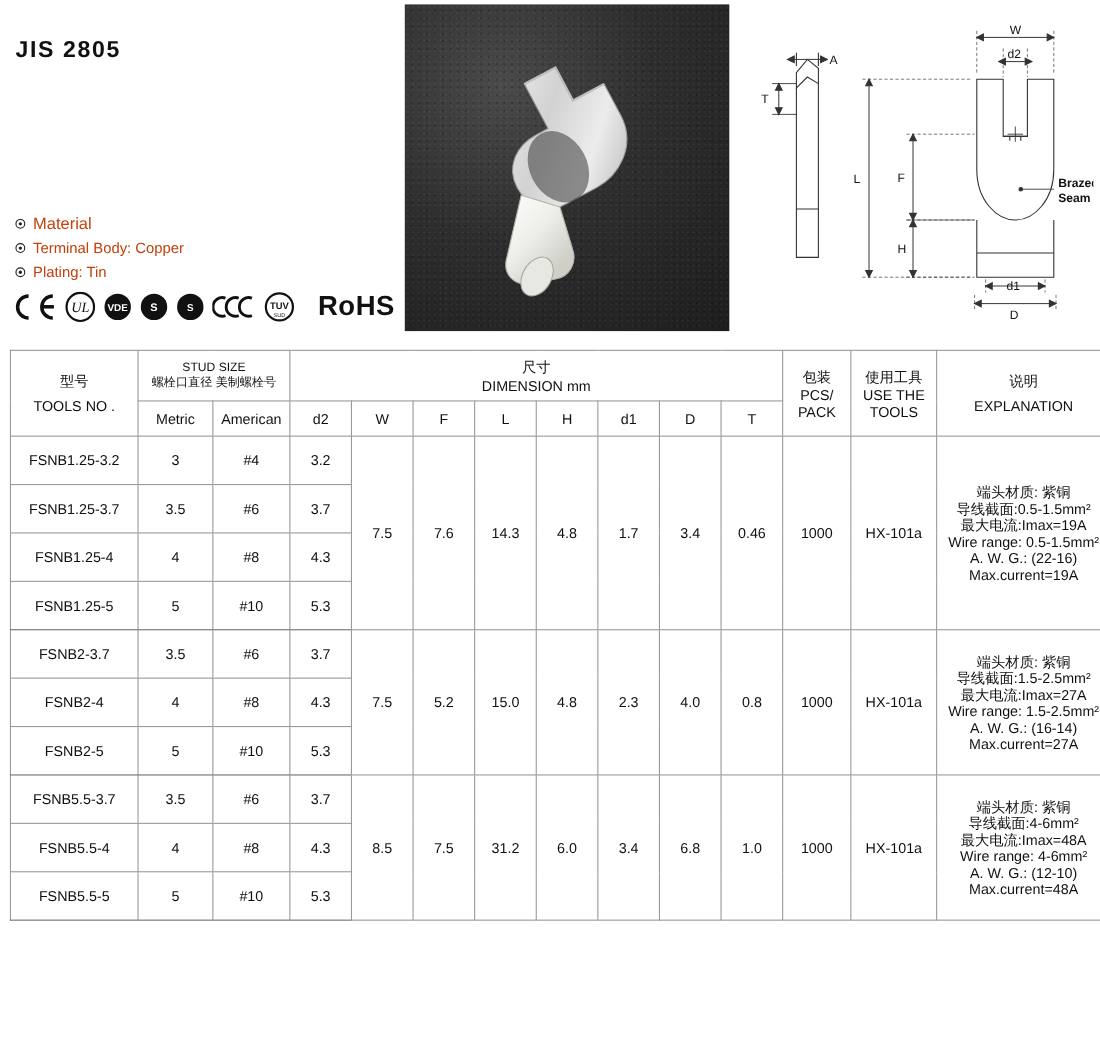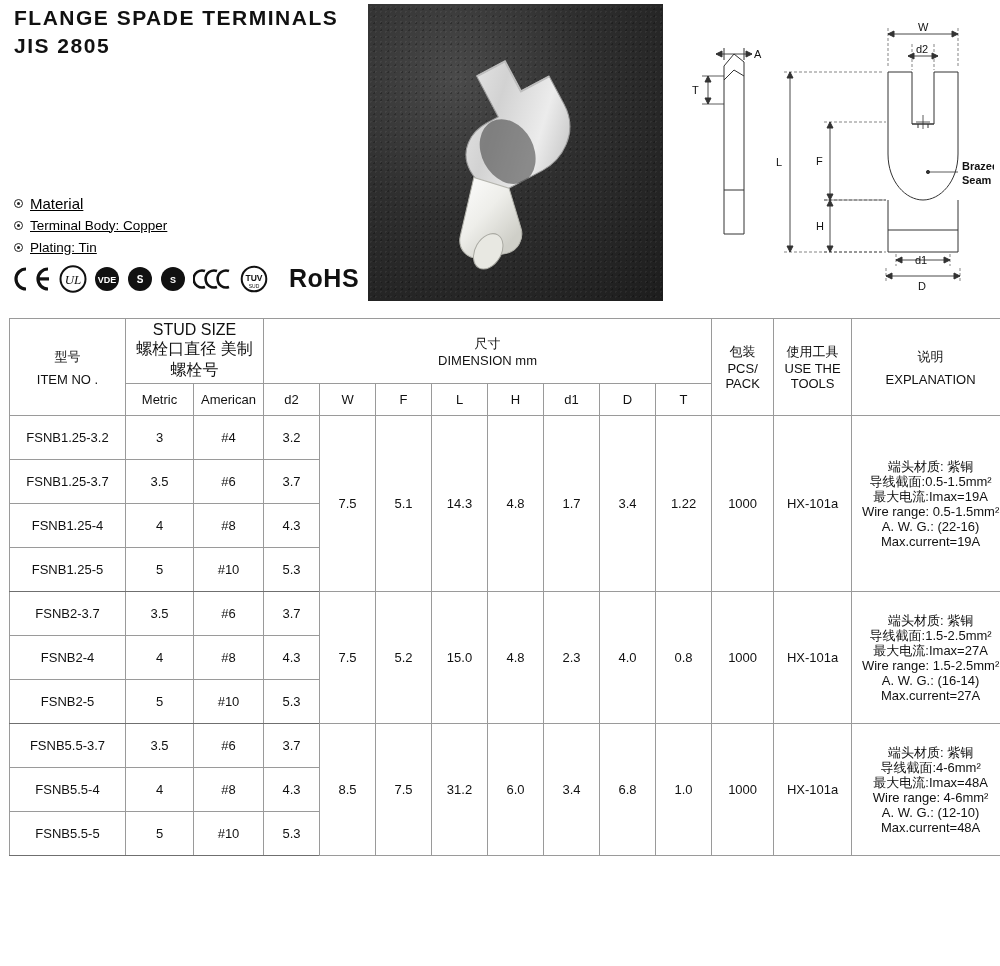--- a/index.html
+++ b/index.html
@@ -15,34 +15,34 @@
   
   .top { position: relative; height: 305px; }
 
   .title-block { position: absolute; left: 14px; top: 4px; width: 350px; }
   .title-line1 {
     font-size: 21px; font-weight: bold; letter-spacing: 1.5px;
     color: #111; line-height: 28px; white-space: nowrap;
   }
   .title-line2 {
     font-size: 21px; font-weight: bold; letter-spacing: 1.5px;
-    color: #111; line-height: 28px;
+    color: #111; line-height: 28px; margin-top: 28px;
   }
 
   .mat-list { position: absolute; left: 14px; top: 192px; }
   .mat-row { display: flex; align-items: center; height: 22px; }
   .mat-bullet {
     width: 9px; height: 9px; border: 1.4px solid #222; border-radius: 50%;
     margin-right: 7px; flex: none;
   }
   .mat-bullet::after{
     content:""; display:block; width:3px; height:3px; background:#222;
     border-radius:50%; margin:2px 0 0 2px;
   }
-  .mat-text { font-size: 13.5px; color: #000000; text-decoration: underline; }
+  .mat-text { font-size: 13.5px; color: #c2410c; }
   .mat-text.big { font-size: 15px; }
 
   
   .certs { position: absolute; left: 10px; top: 264px; display: flex; align-items: center; gap: 7px; }
   .cert { height: 28px; display: flex; align-items: flex-end; }
   .cert svg { display: block; }
   .rohs { font-size: 25px; font-weight: bold; letter-spacing: .5px; margin-left: 14px; color:#111; }
 
   
   .photo {
@@ -68,39 +68,38 @@
   table.spec { border-collapse: collapse; width: 982px; table-layout: fixed; }
   table.spec th, table.spec td {
     border: 1px solid #9a9a9a;
     text-align: center; vertical-align: middle;
     font-size: 13px; color: #111; padding: 2px 3px;
   }
   table.spec th { font-weight: normal; }
   .hdr-main { height: 46px; }
   .hdr-sub { height: 32px; }
   .cn { font-size: 13px; }
-  .sm { font-size: 16px; }
+  .sm { font-size: 11px; }
   td.item { height: 44px; font-size: 13px; }
   td.shared { font-size: 13px; }
   td.expl {
     text-align: left; padding: 6px 8px; font-size: 11px; line-height: 15px;
   }
   .thick-b { border-bottom: 1.6px solid #6f6f6f !important; }
   .thick-t { border-top: 1.6px solid #6f6f6f !important; }
   .outer { border: 1.6px solid #6f6f6f; }
 </style>
 </head>
 <body>
 
 <div class="page">
 
   <div class="top">
 
     <div class="title-block">
-      <div class="title-line1">FLANGE SPADE TERMINALS</div>
       <div class="title-line2">JIS 2805</div>
     </div>
 
     <div class="mat-list">
       <div class="mat-row">
         <span class="mat-bullet"></span>
         <span class="mat-text big">Material</span>
       </div>
       <div class="mat-row">
         <span class="mat-bullet"></span>
@@ -296,21 +295,21 @@
         <col style="width:56px">
         <col style="width:62px">
         <col style="width:78px">
         <col style="width:158px">
       </colgroup>
       <thead>
         <tr class="hdr-main">
           <th rowspan="2" class="outer">
             <div class="cn">型号</div>
             <div style="height:6px"></div>
-            <div>ITEM NO .</div>
+            <div>TOOLS NO .</div>
           </th>
           <th colspan="2">
             <div class="sm">STUD SIZE</div>
             <div class="sm">螺栓口直径  美制螺栓号</div>
           </th>
           <th colspan="8">
             <div class="cn">尺寸</div>
             <div>DIMENSION mm</div>
           </th>
           <th rowspan="2">
@@ -343,26 +342,26 @@
         </tr>
       </thead>
       <tbody>
 
         <tr class="thick-t">
           <td class="item">FSNB1.25-3.2</td>
           <td>3</td>
           <td>#4</td>
           <td>3.2</td>
           <td class="shared" rowspan="4">7.5</td>
-          <td class="shared" rowspan="4">5.1</td>
+          <td class="shared" rowspan="4">7.6</td>
           <td class="shared" rowspan="4">14.3</td>
           <td class="shared" rowspan="4">4.8</td>
           <td class="shared" rowspan="4">1.7</td>
           <td class="shared" rowspan="4">3.4</td>
-          <td class="shared" rowspan="4">1.22</td>
+          <td class="shared" rowspan="4">0.46</td>
           <td class="shared" rowspan="4">1000</td>
           <td class="shared" rowspan="4">HX-101a</td>
           <td class="expl" rowspan="4">
             <div>端头材质: 紫铜</div>
             <div>导线截面:0.5-1.5mm²</div>
             <div>最大电流:Imax=19A</div>
             <div>Wire range:  0.5-1.5mm²</div>
             <div>A. W. G.:  (22-16)</div>
             <div>Max.current=19A</div>
           </td>

